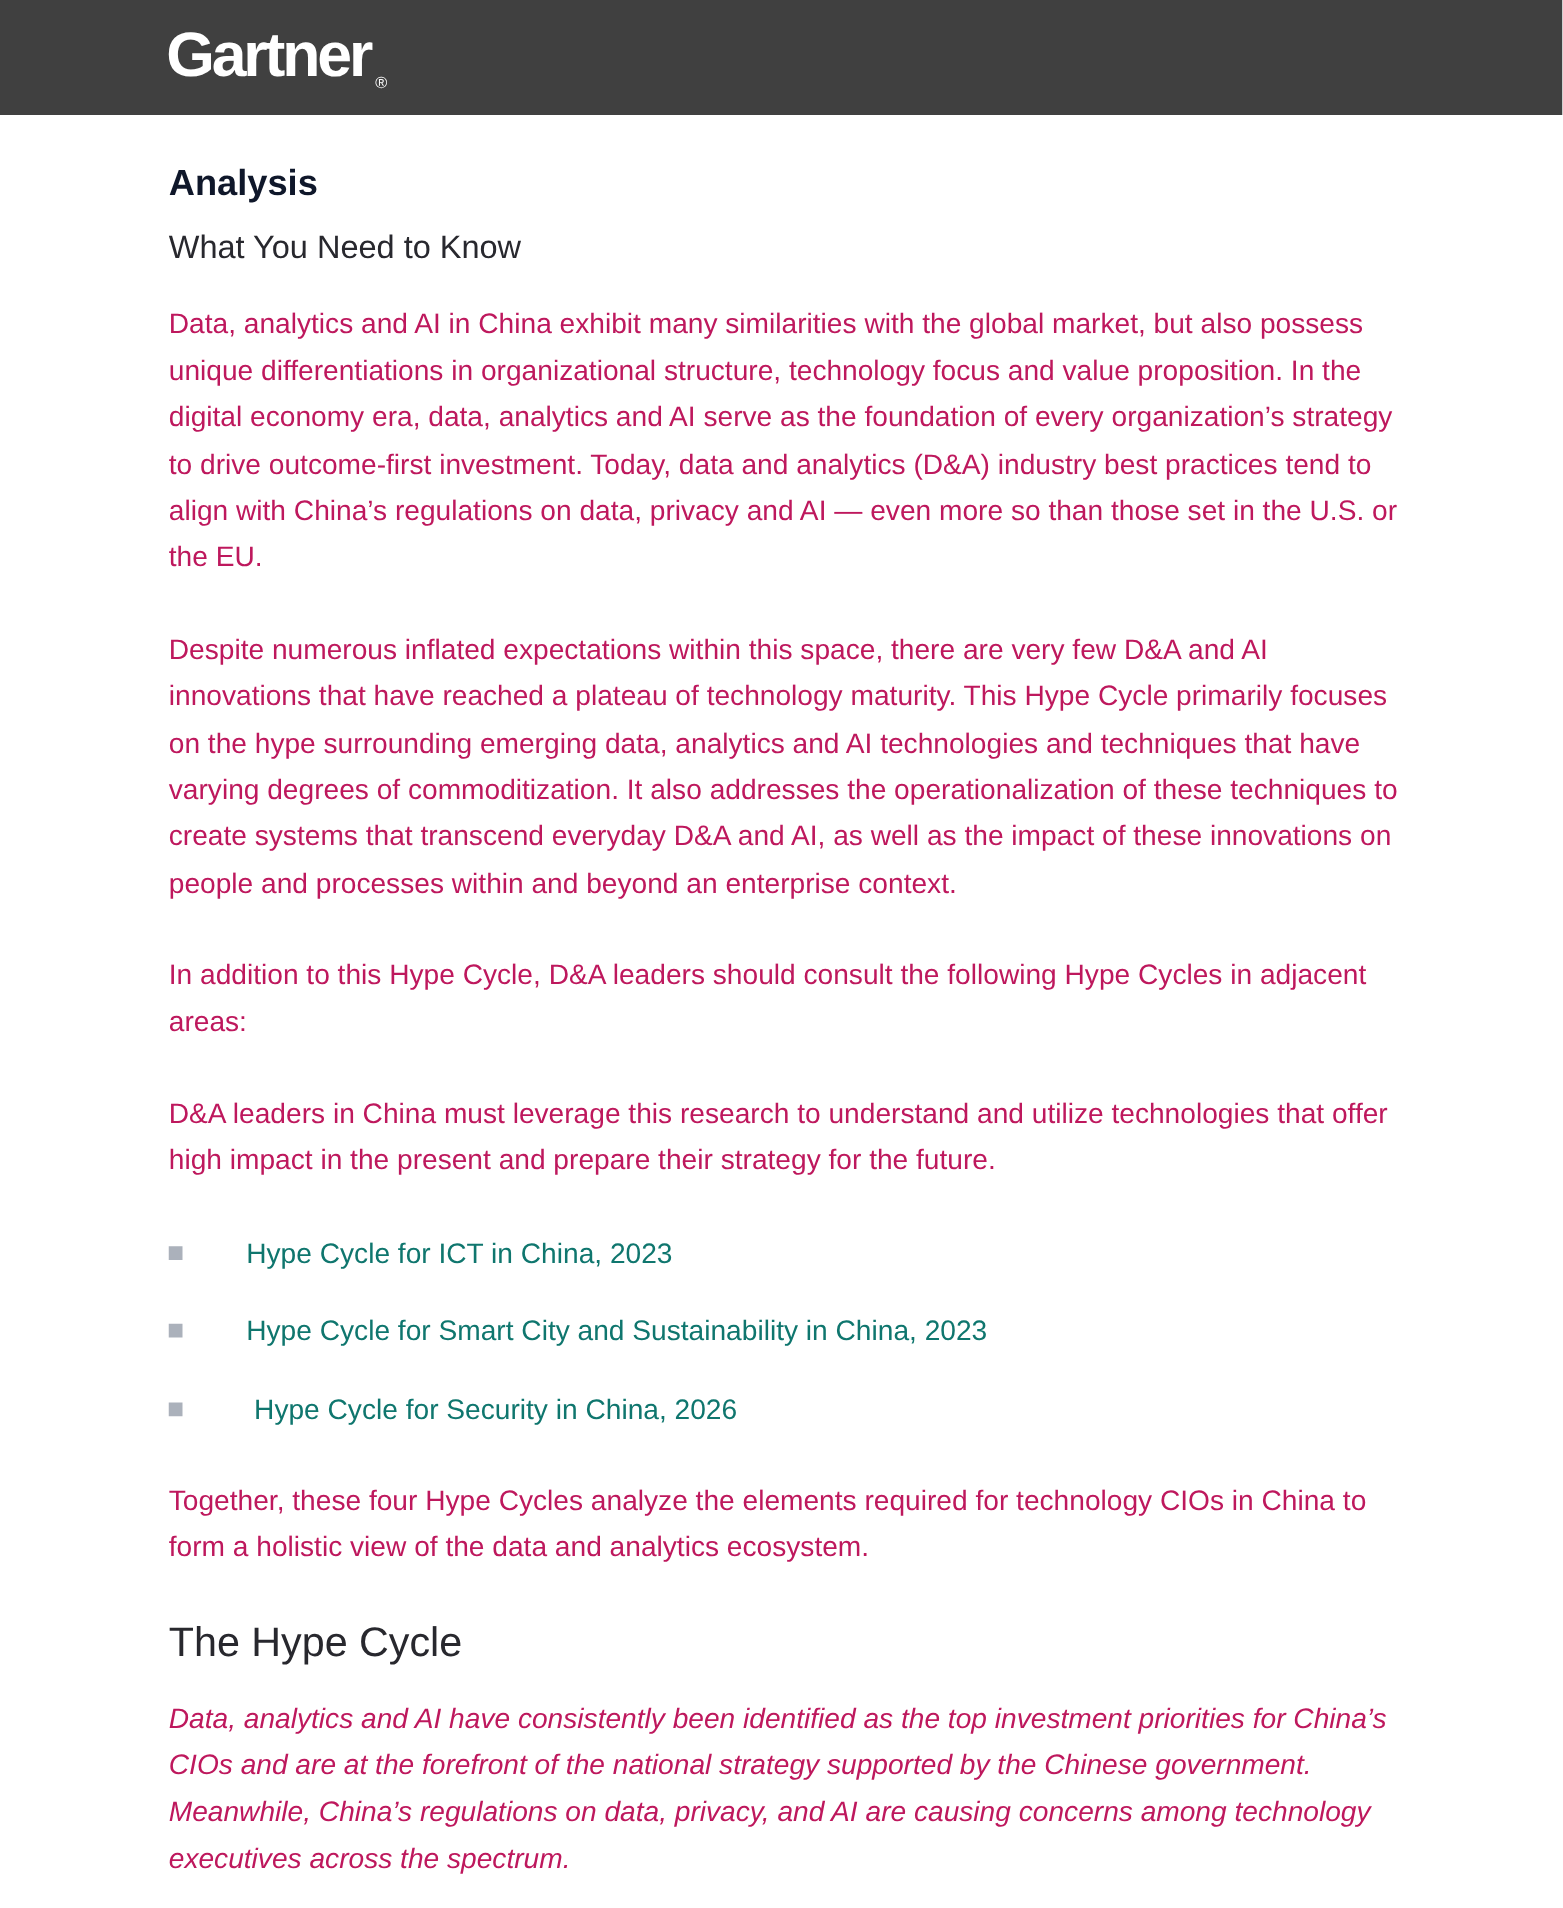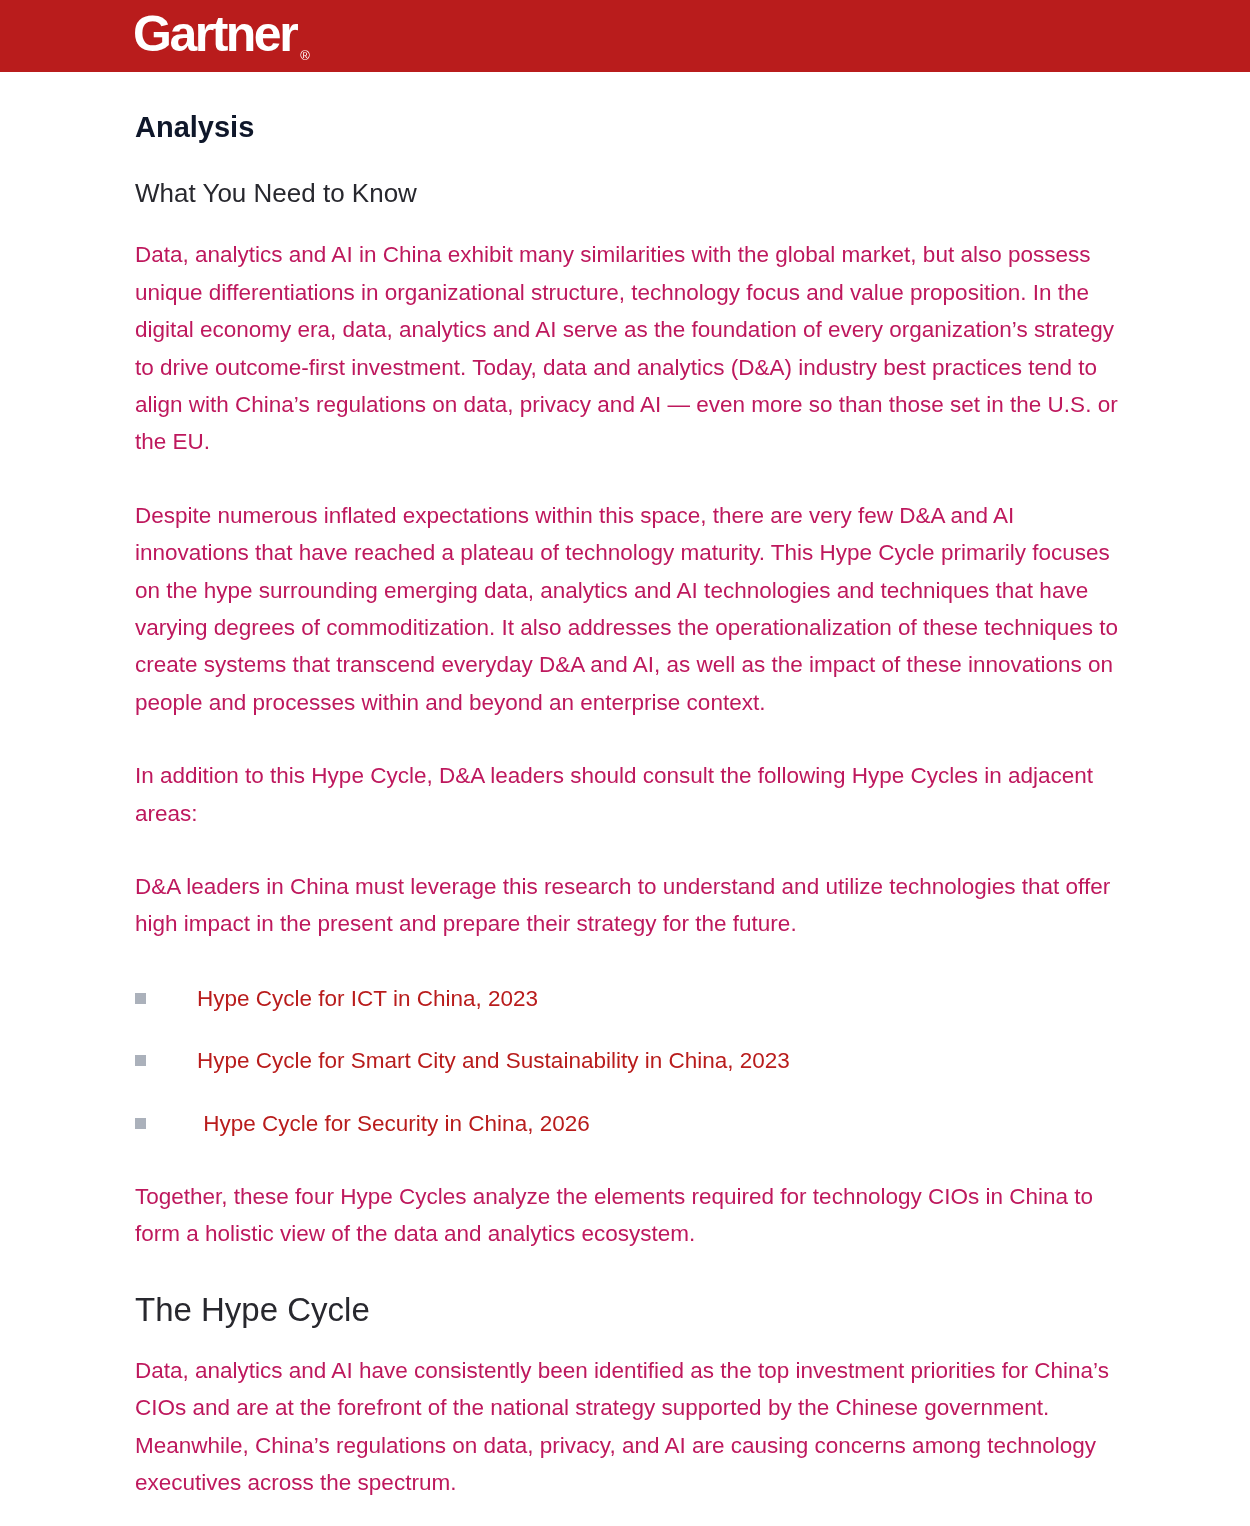--- a/index.html
+++ b/index.html
@@ -5,22 +5,22 @@
   * { margin: 0; padding: 0; box-sizing: border-box; }
   html, body { background: #ffffff; }
   body {
     width: 1250px;
     height: 1526px;
     overflow: hidden;
     font-family: "Liberation Sans", sans-serif;
     background: #ffffff;
   }
   .topbar {
-    height: 72px;
-    background: #b91c1c;
+    height: 92px;
+    background: #404040;
     display: flex;
     align-items: center;
     padding-left: 133px;
   }
   .logo {
     color: #ffffff;
     font-size: 50px;
     font-weight: 700;
     letter-spacing: -2.5px;
     line-height: 1;
@@ -43,38 +43,38 @@
     font-size: 29px;
     font-weight: 700;
     line-height: 1.2;
     margin-top: 38px;
   }
   .sub-heading {
     color: #28282E;
     font-size: 26px;
     font-weight: 400;
     line-height: 1.25;
-    margin-top: 32px;
+    margin-top: 16px;
   }
   .sub-heading2 {
     color: #28282E;
     font-size: 33px;
     font-weight: 400;
     line-height: 1.25;
     margin-top: 36px;
   }
   p.body-text {
     color: #be185d;
     font-size: 22.5px;
     line-height: 37.4px;
     max-width: 985px;
     margin-top: 36px;
   }
   p.body-text.first { margin-top: 27px; }
-  p.body-text.after-heading { margin-top: 22px; }
+  p.body-text.after-heading { margin-top: 22px; font-style: italic; }
   ul.link-list {
     list-style: none;
     margin-top: 37px;
     margin-bottom: 10px;
   }
   ul.link-list li {
     display: flex;
     align-items: flex-start;
     line-height: 37.4px;
     margin-top: 25px;
@@ -82,21 +82,21 @@
   ul.link-list li:first-child { margin-top: 0; }
   .bullet-square {
     flex: 0 0 auto;
     width: 11px;
     height: 11px;
     background: #ABB1BB;
     margin-top: 13px;
     margin-right: 51px;
   }
   a.doc-link {
-    color: #b91c1c;
+    color: #0f766e;
     font-size: 22.5px;
     text-decoration: none;
     white-space: pre-wrap;
     cursor: pointer;
   }
   .closing { margin-top: 46px; }
 </style>
 </head>
 <body>
 

